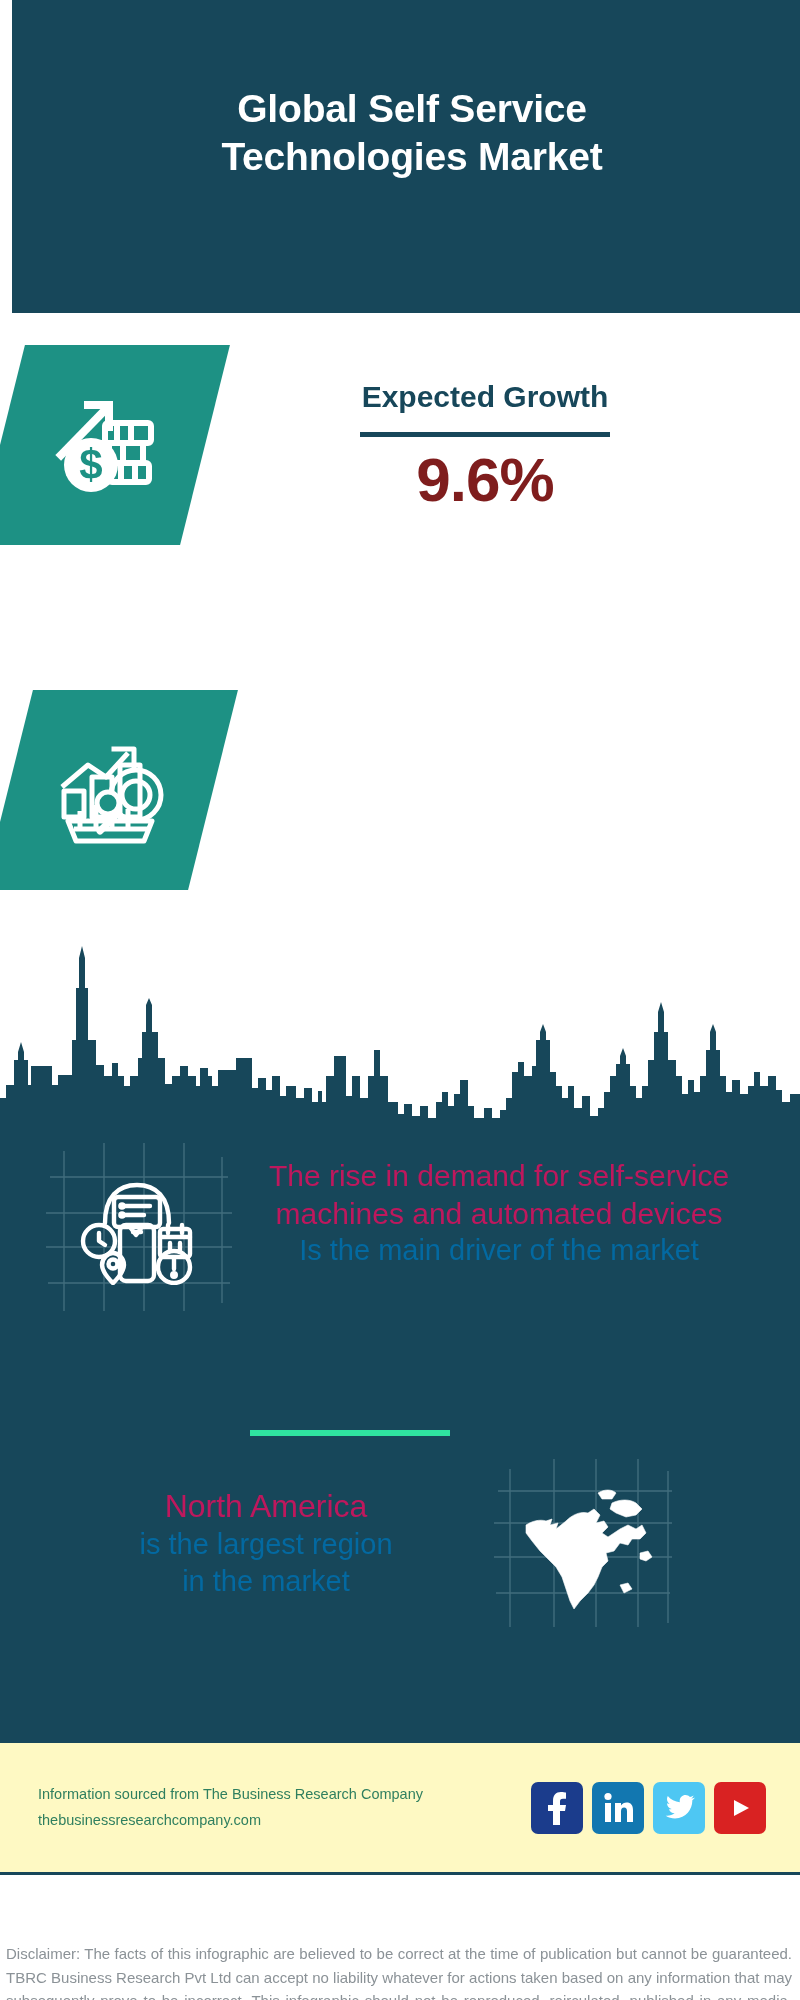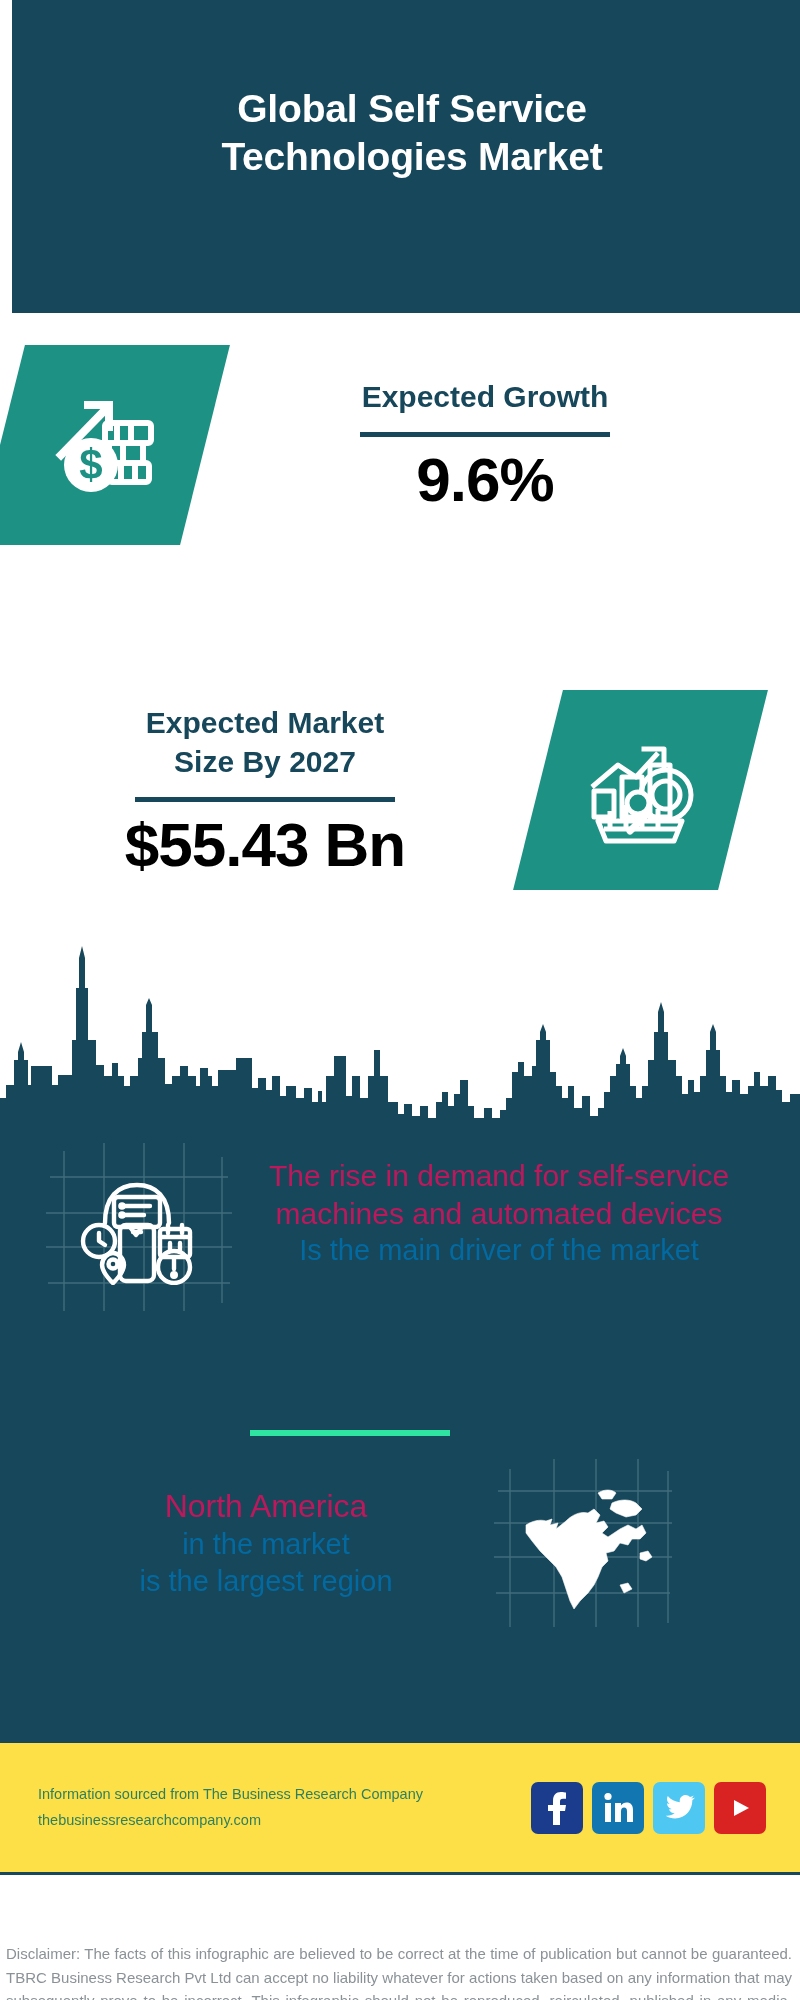--- a/index.html
+++ b/index.html
@@ -54,21 +54,21 @@
     font-weight:bold;
     line-height:1.3;
   }
   .rule {
     height:5px;
     background:#17475a;
     margin:16px auto 10px auto;
     width:250px;
   }
   .stat-value {
-    color:#000000;
+    color:#7f1d1d;
     font-size:62px;
     font-weight:bold;
     line-height:1.05;
     letter-spacing:-1px;
   }
   
   .city {
     position:absolute; left:0; top:880px;
     width:800px; height:245px;
   }
@@ -128,21 +128,21 @@
   .region-ico-wrap {
     position:relative;
     width:190px; height:175px;
     flex:0 0 auto;
     margin-right:50px;
   }
   
   .footer {
     position:absolute; left:0; top:1740px;
     width:800px; height:135px;
-    background:#fde047;
+    background:#fef9c3;
     border-top:3px solid #17475a;
     border-bottom:3px solid #17475a;
     display:flex; align-items:center;
   }
   .footer-src {
     margin-left:38px;
     color:#2f7f5f;
     font-size:14.5px;
     line-height:1.75;
     flex:1 1 auto;
@@ -206,28 +206,20 @@
     <div class="stat-text" style="width:560px;">
       <div class="stat-label">
         <span>Expected Growth</span><br>
       </div>
       <div class="rule"></div>
       <div class="stat-value">9.6%</div>
     </div>
   </div>
 
   <div class="stat-row" style="left:0; top:690px;">
-    <div class="stat-text" style="width:530px;">
-      <div class="stat-label">
-        <span>Expected Market</span><br>
-        <span>Size By 2027</span>
-      </div>
-      <div class="rule" style="width:260px;"></div>
-      <div class="stat-value">$55.43 Bn</div>
-    </div>
     <div class="para" style="margin-left:8px;">
       <span class="ico">
         <svg width="126" height="126" viewBox="0 0 126 126">
           <g fill="none" stroke="#ffffff" stroke-width="5" stroke-linejoin="round">
             <path d="M14 62 L40 40 L58 52 L80 28"></path>
             <path d="M66 24 L86 24 L86 42" stroke-linecap="square"></path>
             <rect x="16" y="66" width="20" height="26"></rect>
             <rect x="44" y="52" width="20" height="40"></rect>
             <rect x="72" y="40" width="20" height="52"></rect>
             <circle cx="88" cy="70" r="25"></circle>
@@ -318,22 +310,22 @@
       <span class="hl">The rise in demand for self-service machines and automated devices</span>
       <span class="sub">Is the main driver of the market</span>
     </div>
   </div>
 
   <div class="mid-divider"></div>
 
   <div class="region-block">
     <div class="region-text">
       <span class="hl" style="font-size:32px;">North America</span>
+      <span class="sub">is the largest region</span>
       <span class="sub">in the market</span>
-      <span class="sub">is the largest region</span>
     </div>
     <div class="region-ico-wrap">
       <svg class="grid-bg" style="left:0; top:4px;" width="180" height="170" viewBox="0 0 180 170">
         <g stroke="#9fc4cd" stroke-width="1.4" fill="none">
           <path d="M18 10 L18 168 M62 0 L62 168 M104 0 L104 168 M146 0 L146 168 M176 12 L176 164"></path>
           <path d="M6 32 L180 32 M2 64 L180 64 M2 98 L180 98 M4 134 L178 134"></path>
         </g>
       </svg>
       <span>
         <svg style="position:relative; left:24px; top:26px;" width="140" height="130" viewBox="0 0 140 130">

